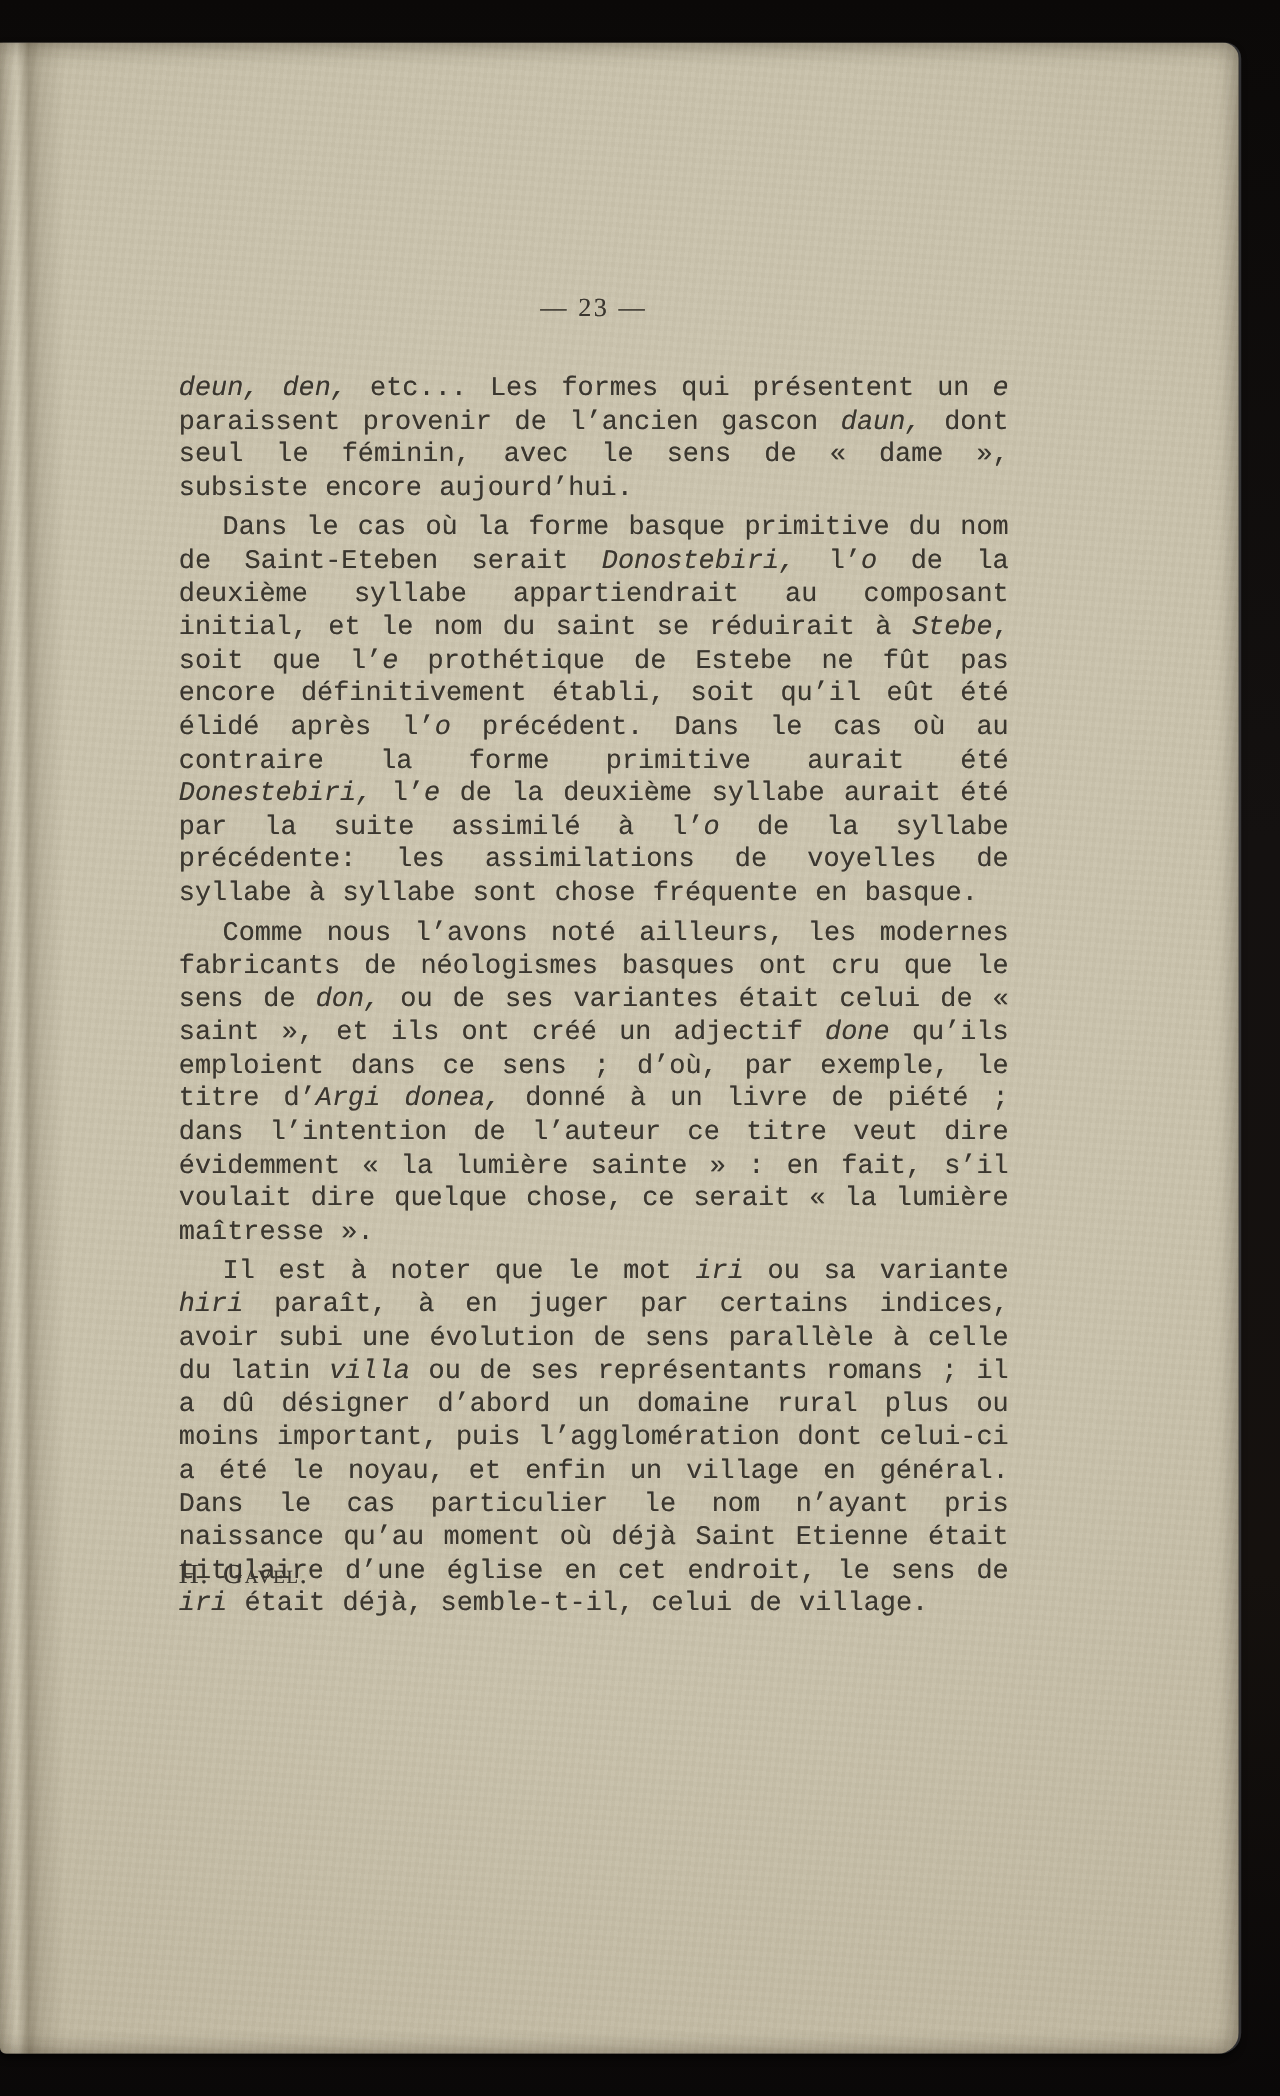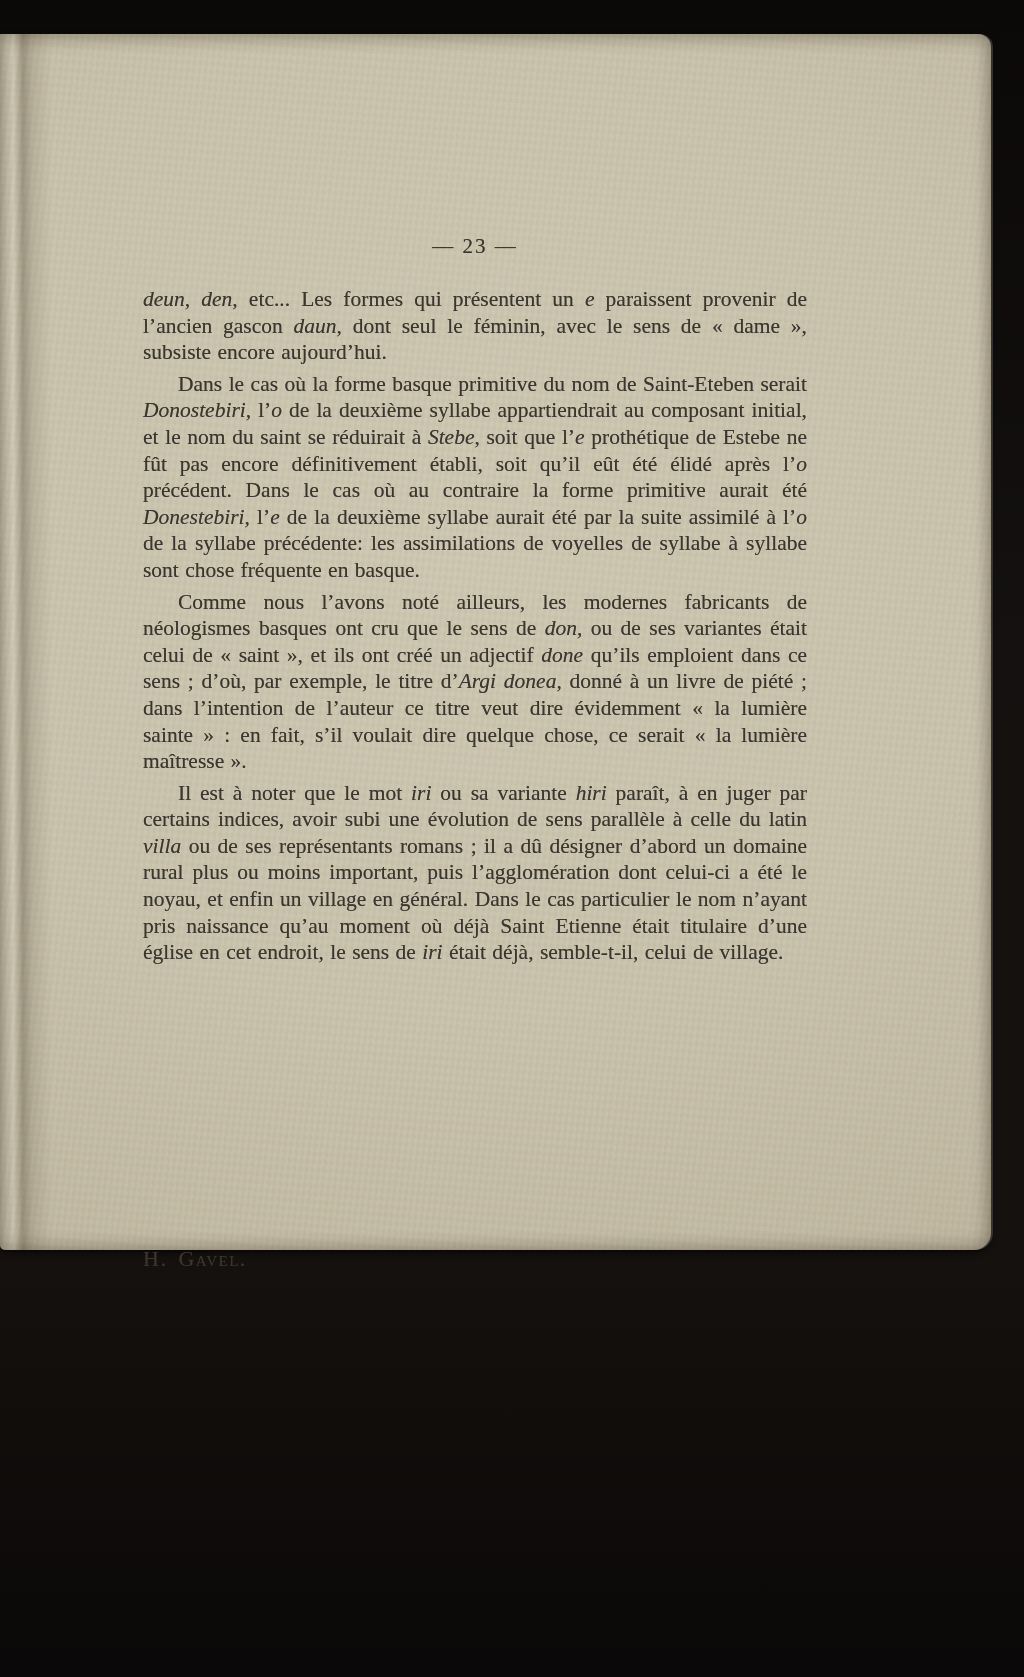--- a/index.html
+++ b/index.html
@@ -11,21 +11,21 @@
   }
   .scene{
     position:relative;
     width:1024px;height:1677px;
     background:linear-gradient(to bottom,#0b0908 0%,#141110 40%,#15110e 75%,#0a0808 100%);
   }
   
   .paper{
     position:absolute;
     left:0;top:34px;
-    width:991px;height:1216px;
+    width:991px;height:1609px;
     border-radius:0 13px 17px 5px;
     background:
       repeating-linear-gradient(97deg, rgba(255,255,250,0.018) 0 3px, rgba(80,66,44,0.022) 3px 6px),
       repeating-linear-gradient(4deg, rgba(255,255,245,0.013) 0 4px, rgba(70,60,40,0.016) 4px 8px),
       radial-gradient(ellipse 115% 85% at 46% 40%, #cec7b2 0%, #c9c2ac 48%, #c2ba a3 78%, #b4ab93 100%);
     background:
       repeating-linear-gradient(97deg, rgba(255,255,250,0.018) 0 3px, rgba(80,66,44,0.022) 3px 6px),
       repeating-linear-gradient(4deg, rgba(255,255,245,0.013) 0 4px, rgba(70,60,40,0.016) 4px 8px),
       radial-gradient(ellipse 115% 85% at 46% 40%, #cec7b2 0%, #c9c2ac 48%, #c1b9a2 78%, #b3aa92 100%);
     box-shadow:
@@ -58,21 +58,21 @@
   }
   .page-number{
     position:absolute;
     top:199px;left:0;width:100%;
     text-align:center;
     letter-spacing:2px;
     font-size:21px;
   }
   .paragraphs{
     position:absolute;
-    top:252px;left:0;width:664px;
+    top:264px;left:0;width:664px;font-family:Liberation Mono, monospace;
   }
   .para{
     margin:0 0 5px 0;
     text-align:justify;
     word-spacing:1px;
     hyphens:auto;
   }
   .para.indent{ text-indent:35px; }
   .para i{ font-style:italic; }
   .signature{

